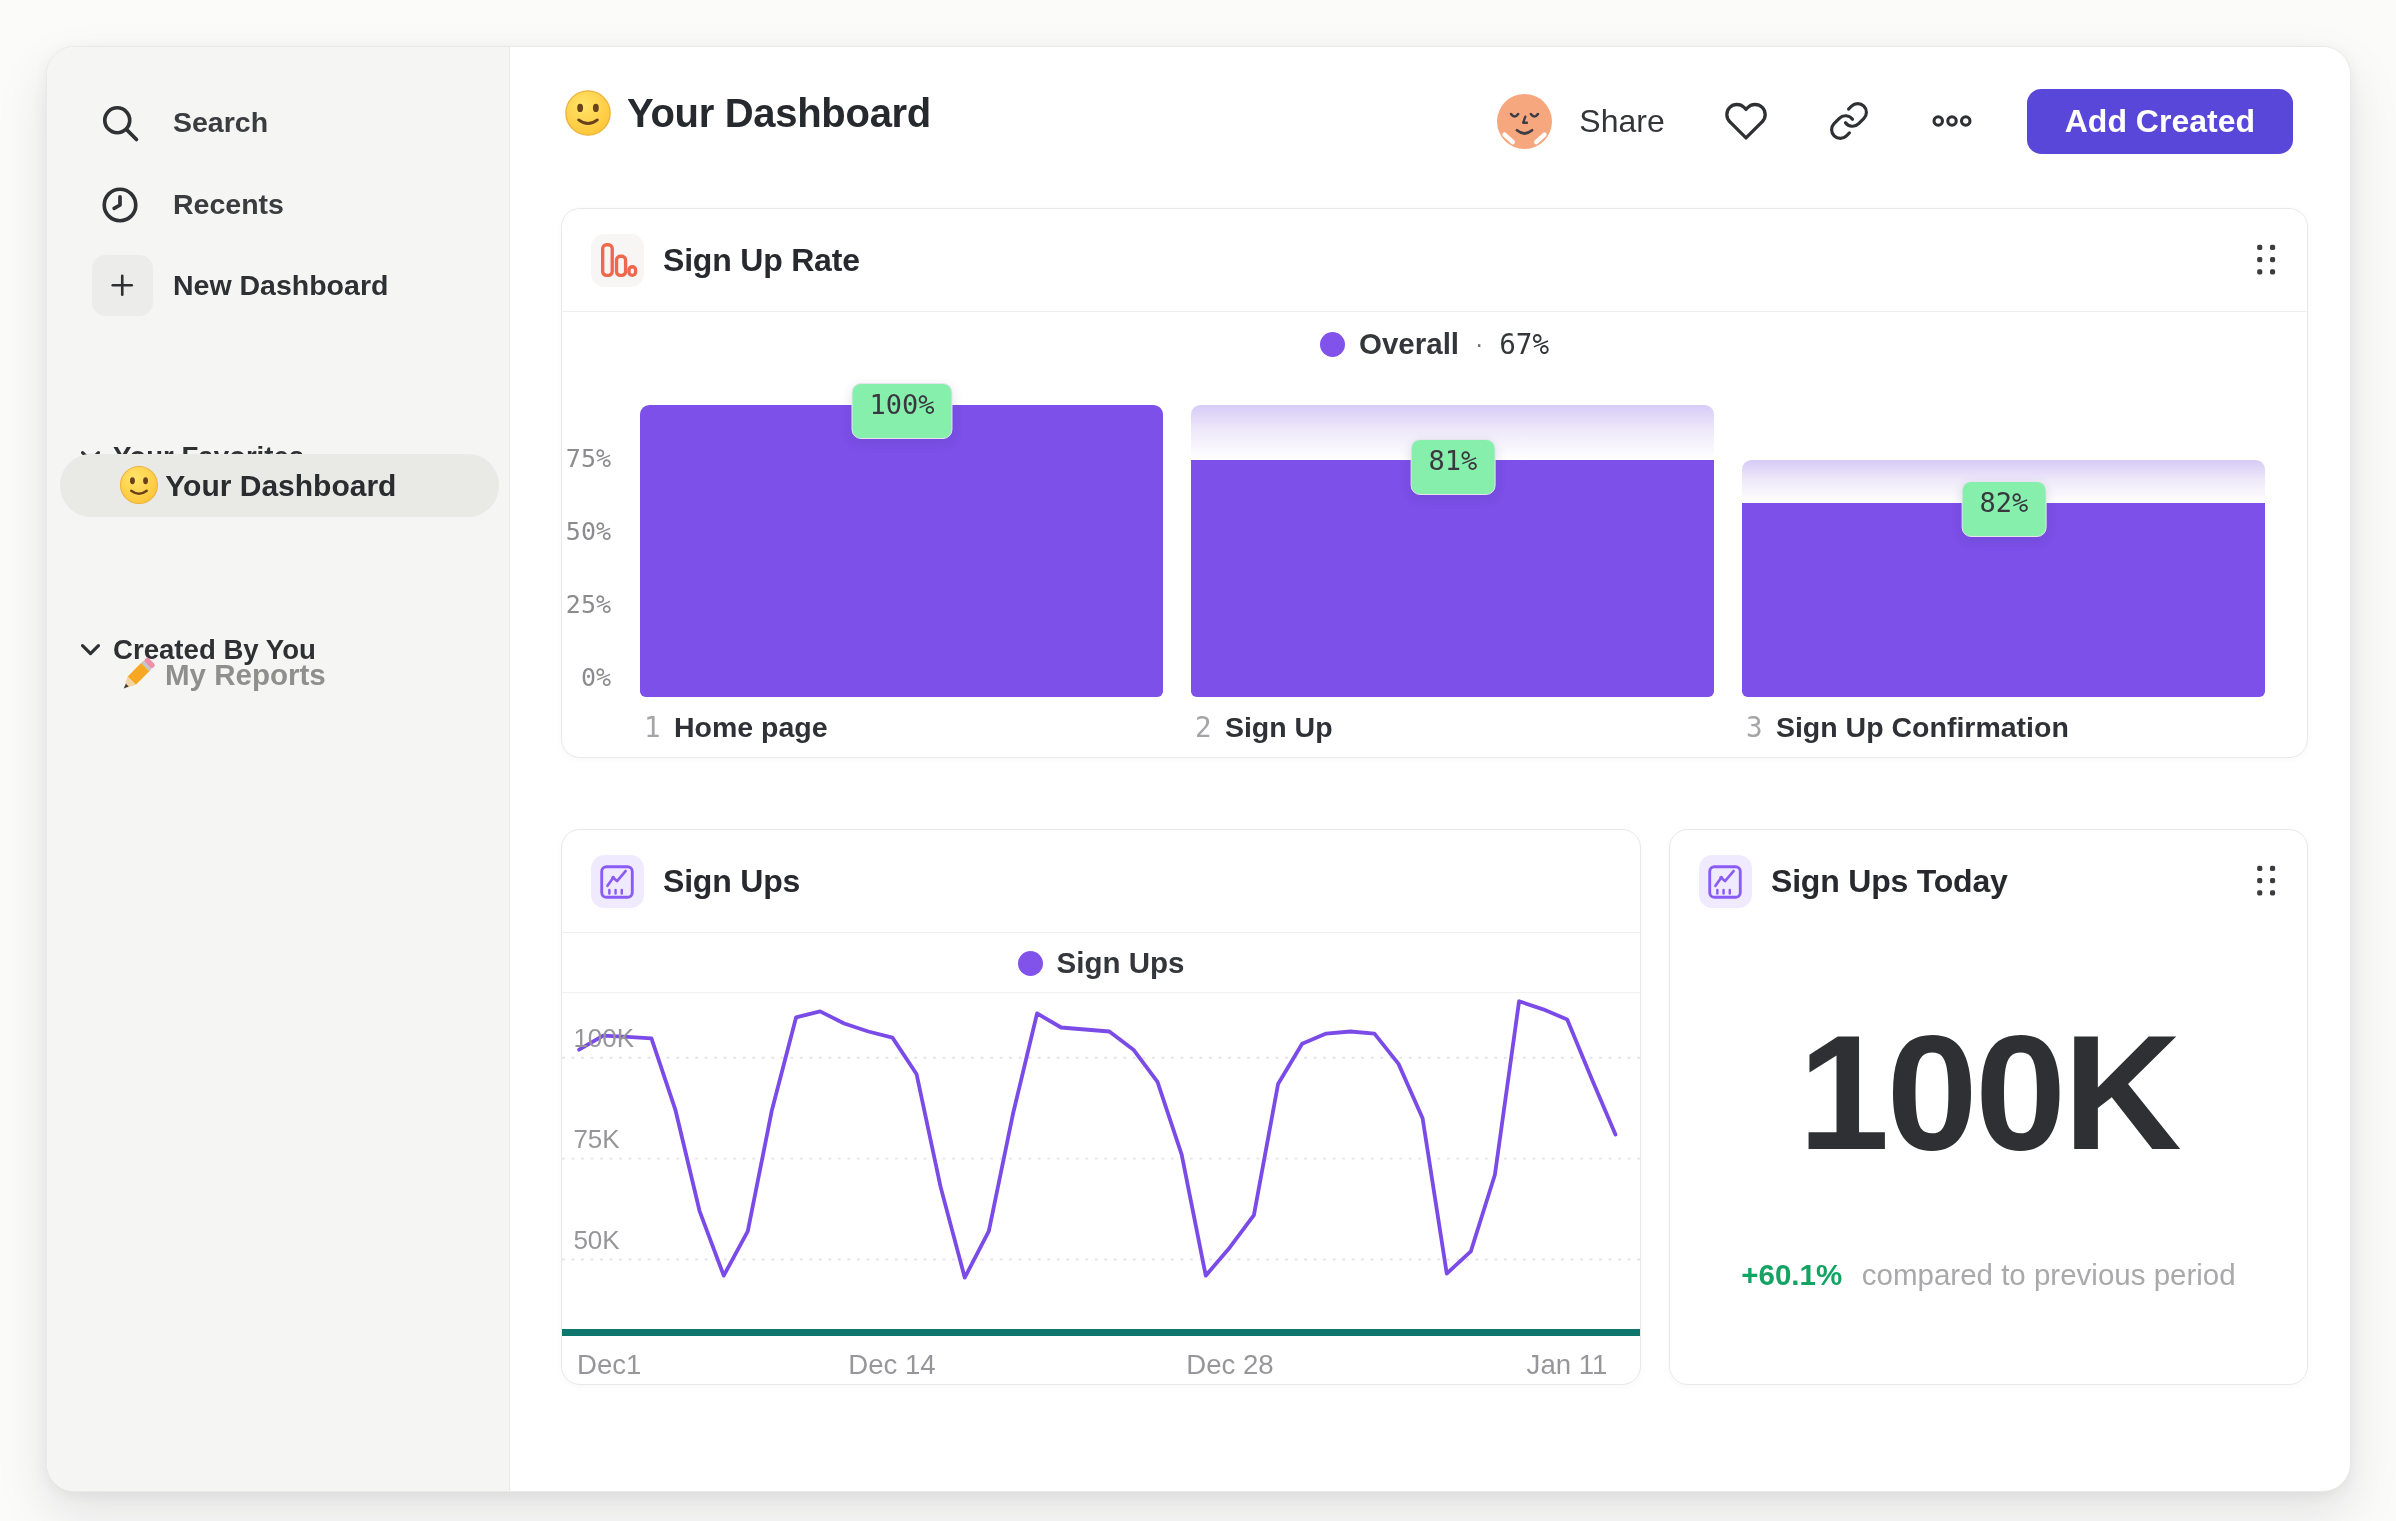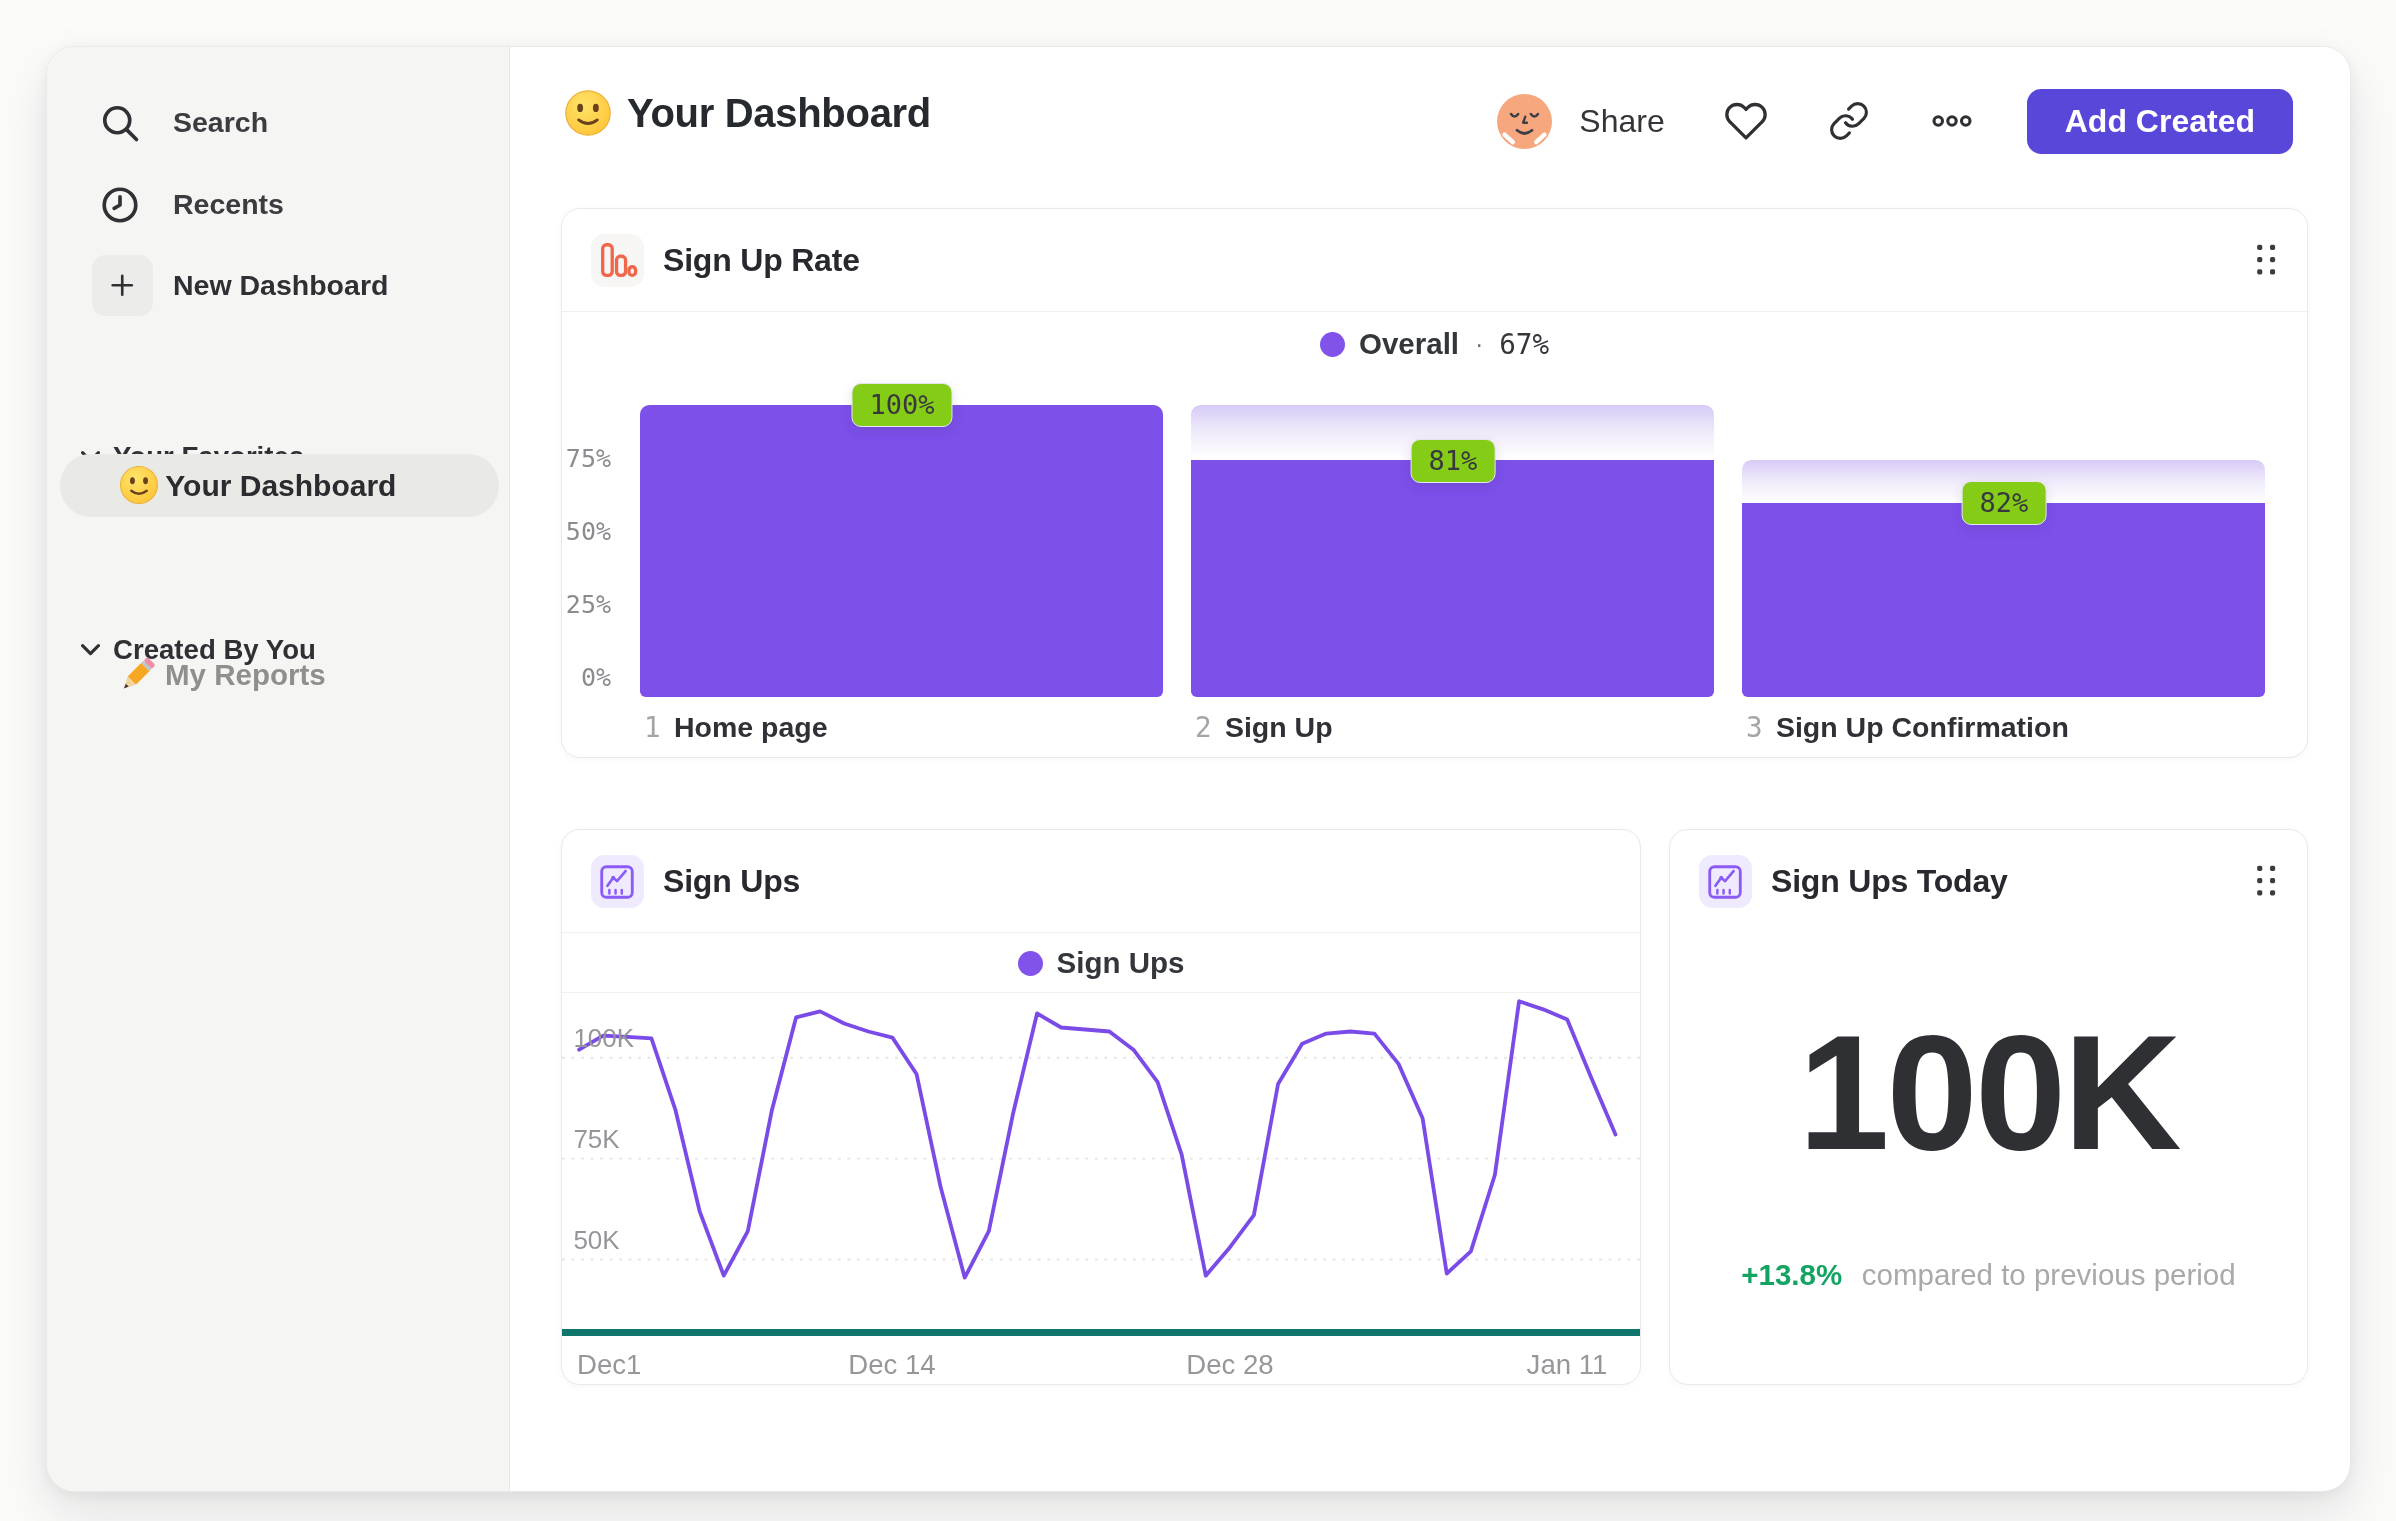--- a/index.html
+++ b/index.html
@@ -79,22 +79,22 @@
   .legend-sep { font-size:25px; color:#6F7074; padding:0 1.9px; }
   .legend-val { font-size:27.6px; color:#33363A; }
 
   
   .funnel-plot { position:absolute; left:0; top:0; width:100%; height:100%; }
   .f-ytick { position:absolute; left:0; width:49px; text-align:right; font-size:25px; color:#8C8C90; }
   .f-grad { position:absolute; border-radius:9.5px 9.5px 0 0; background:linear-gradient(180deg,#D7CBF6 0%,#EFEAFA 48%,#FFFFFF 100%); }
   .f-bar { position:absolute; border-radius:0 0 5.7px 5.7px; }
   .f-bar.rounded-top { border-radius:9.5px 9.5px 5.7px 5.7px; }
   .f-tip {
-    position:absolute; transform:translateX(-50%); height:44px; line-height:42px; padding:0 17px;
-    background:#84cc16; border:1px solid #E7E4EE; border-radius:9.5px;
+    position:absolute; transform:translateX(-50%); height:56px; line-height:42px; padding:0 17px;
+    background:#86efac; border:1px solid #E7E4EE; border-radius:9.5px;
     box-shadow:0 3.8px 11.4px rgba(45,35,90,.12); font-size:27px; color:#38383E; white-space:nowrap;
   }
   .f-xlabel { position:absolute; top:502px; display:flex; align-items:baseline; gap:13.3px; white-space:nowrap; }
   .f-xlabel .idx { font-size:27.6px; color:#A5A5A8; }
   .f-xlabel .name { font-size:28.5px; font-weight:600; color:#2F3136; }
 
   
   .line-plot { position:absolute; left:0; top:162px; width:100%; height:338px; }
   .l-ytick { position:absolute; left:11.4px; font-size:26px; color:#96969A; }
   .line-xrow { position:absolute; left:0; top:499px; width:100%; height:57px; border-top:7px solid #0f766e; }
@@ -360,19 +360,19 @@
             <rect x="12" y="1" width="4.4" height="4.4" rx="1.4"></rect>
             <rect x="1" y="11.5" width="4.4" height="4.4" rx="1.4"></rect>
             <rect x="12" y="11.5" width="4.4" height="4.4" rx="1.4"></rect>
             <rect x="1" y="22" width="4.4" height="4.4" rx="1.4"></rect>
             <rect x="12" y="22" width="4.4" height="4.4" rx="1.4"></rect>
           </svg>
       </span>
     </div>
     <div class="big-metric">100K</div>
     <div class="delta-row">
-      <span class="delta-val">+13.8%</span>
+      <span class="delta-val">+60.1%</span>
       <span class="delta-note">compared to previous period</span>
     </div>
   </section>
 
 </div>
 
 
 </body></html>

